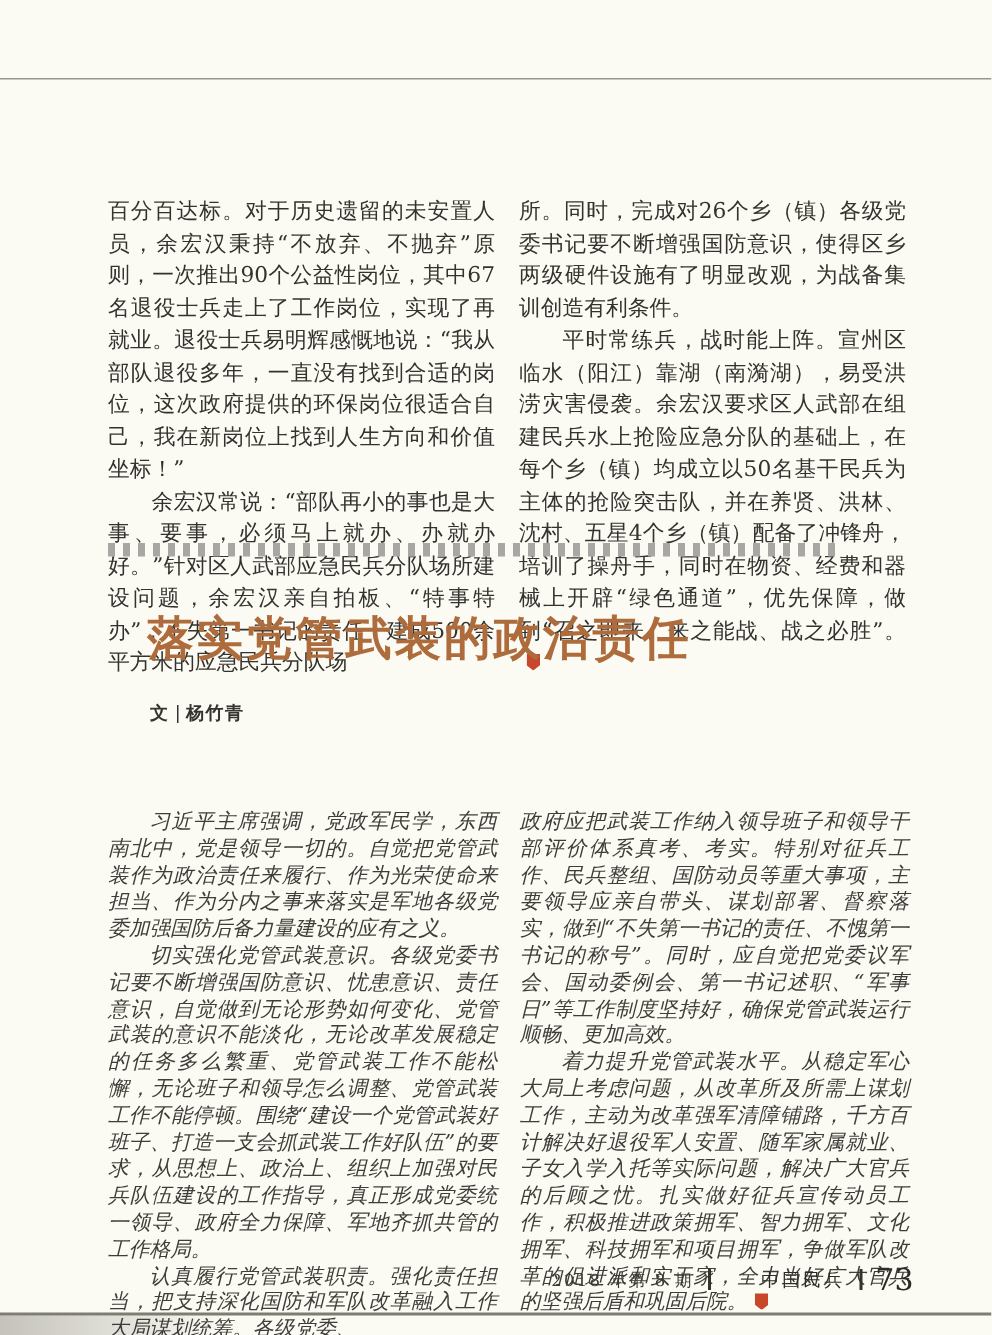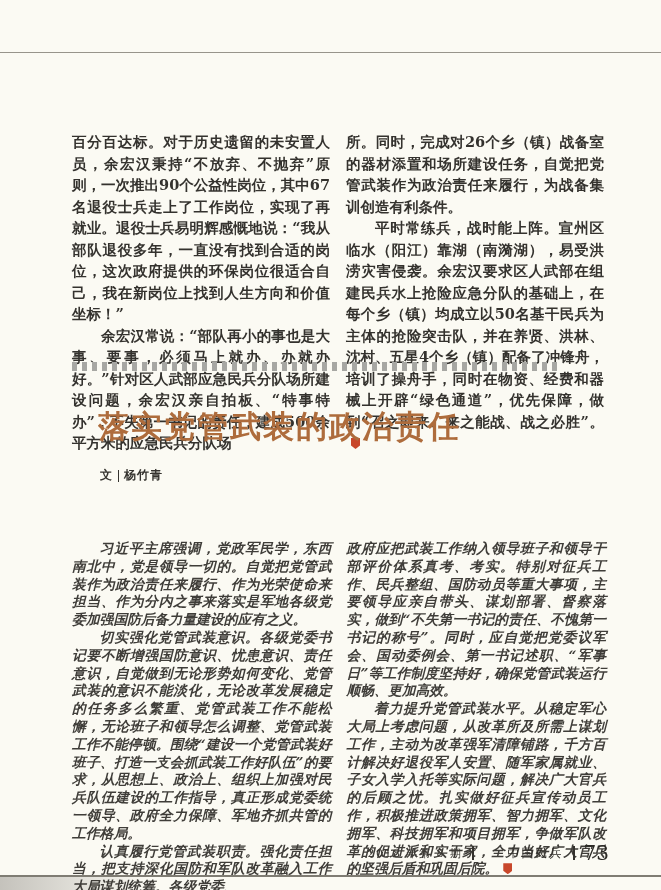--- a/index.html
+++ b/index.html
@@ -11,21 +11,21 @@
     font-family:"DejaVu Serif", serif;
     color:#3b3935;
   }
   .edge-line{position:absolute;left:0;width:661px;}
   .edge-top{top:52px;height:1px;background:#97948b;}
   .edge-bottom{top:875px;height:2px;background:#7f7c73;}
   .corner-shadow{
     position:absolute;left:0;top:877px;width:150px;height:13px;
     background:linear-gradient(to right, rgba(55,50,45,.28), rgba(55,50,45,0));
   }
-  .columns{position:absolute;display:flex;font-weight:bold;}
+  .columns{position:absolute;display:flex;}
   .top-text{left:72px;top:131px;width:532px;gap:16px;}
   .body-text{left:72px;top:540px;width:534px;gap:15px;}
   .col{flex:1;min-width:0;}
   p{margin:0;text-align:justify;}
   .song{font-size:14.5px;line-height:21.5px;color:#34322e;}
   .kai{font-size:13.8px;line-height:17.8px;font-style:italic;color:#3f3d39;}
   .indent{text-indent:2em;}
   .divider{
     position:absolute;left:72px;top:362px;width:489px;height:9px;
     background:repeating-linear-gradient(to right,#a7a7a3 0 5px,rgba(0,0,0,0) 5px 10px);
@@ -59,21 +59,21 @@
 <body>
 
 <div class="edge-line edge-top"></div>
 
 <section class="columns top-text">
   <div class="col">
     <p class="song">百分百达标。对于历史遗留的未安置人员，余宏汉秉持“不放弃、不抛弃”原则，一次推出90个公益性岗位，其中67名退役士兵走上了工作岗位，实现了再就业。退役士兵易明辉感慨地说：“我从部队退役多年，一直没有找到合适的岗位，这次政府提供的环保岗位很适合自己，我在新岗位上找到人生方向和价值坐标！”</p>
     <p class="song indent">余宏汉常说：“部队再小的事也是大事、要事，必须马上就办、办就办好。”针对区人武部应急民兵分队场所建设问题，余宏汉亲自拍板、“特事特办”，不失第一书记的责任，建成500余平方米的应急民兵分队场</p>
   </div>
   <div class="col">
-    <p class="song">所。同时，完成对26个乡（镇）战备室的器材添置和场所建设任务，自觉把党管武装作为政治责任来履行，为战备集训创造有利条件。</p>
+    <p class="song">所。同时，完成对26个乡（镇）各级党委书记要不断增强国防意识，使得区乡两级硬件设施有了明显改观，为战备集训创造有利条件。</p>
     <p class="song indent"><span>平时常练兵，战时能上阵。宣州区临水（阳江）靠湖（南漪湖），易受洪涝灾害侵袭。余宏汉要求区人武部在组建民兵水上抢险应急分队的基础上，在每个乡（镇）均成立以50名基干民兵为主体的抢险突击队，并在养贤、洪林、沈村、五星4个乡（镇）配备了冲锋舟，培训了操舟手，同时在物资、经费和器械上开辟“绿色通道”，优先保障，做到“召之即来、来之能战、战之必胜”。</span><span class="endmark"></span></p>
   </div>
 </section>
 
 <div class="divider"></div>
 
 <h1 class="title">落实党管武装的政治责任</h1>
 
 <div class="byline">
   <span>文</span>

